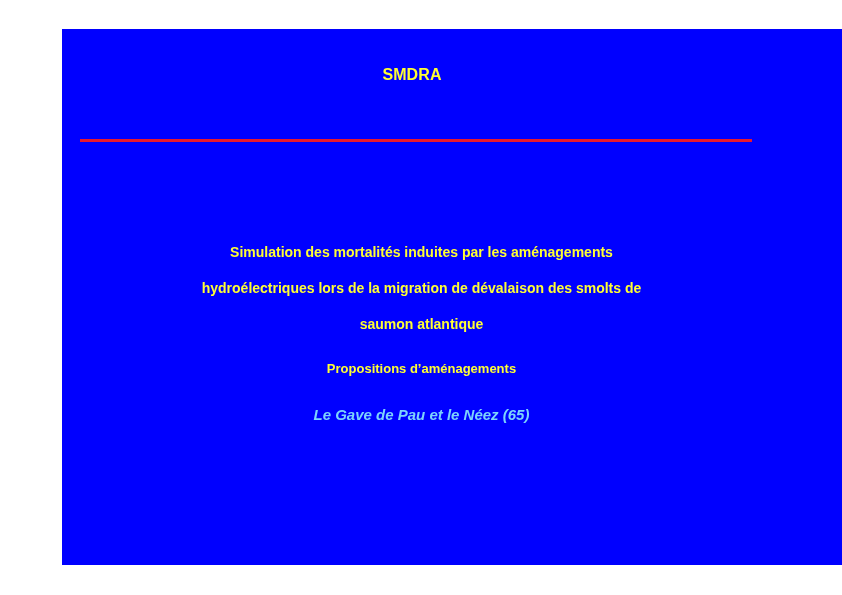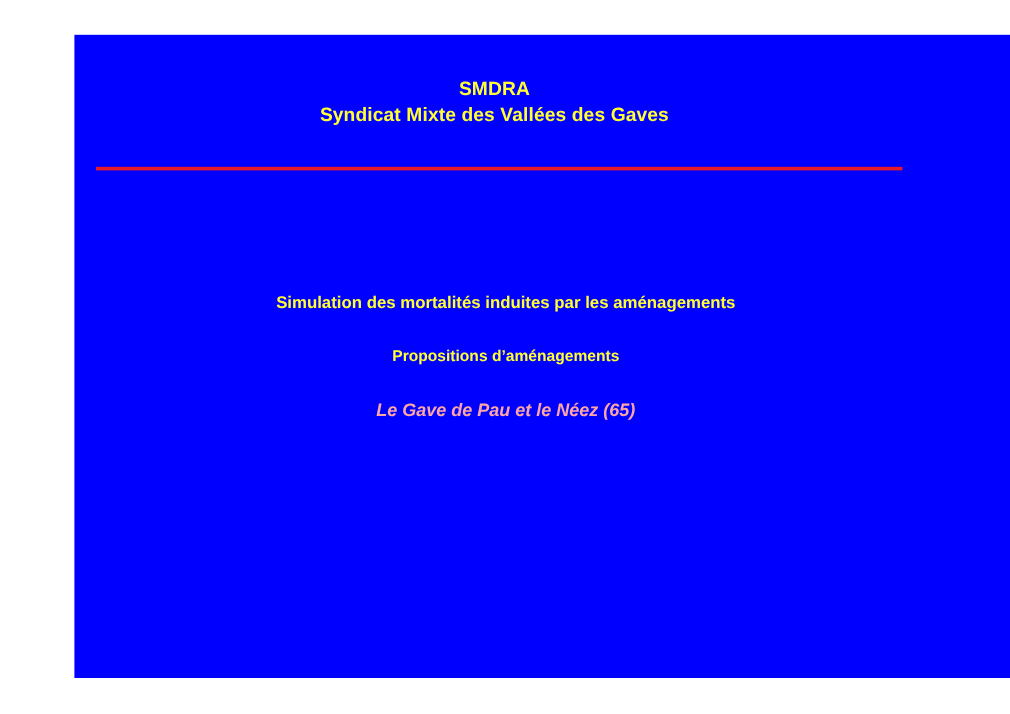--- a/index.html
+++ b/index.html
@@ -70,40 +70,41 @@
   }
   .sub-line {
     color: #ffff33;
     font-weight: bold;
     font-size: 13px;
     line-height: 36px;
     margin-top: 9px;
     white-space: nowrap;
   }
   .ref-line {
-    color: #fca5a5;
+    color: #7dd3fc;
     font-weight: bold;
     font-style: italic;
     font-size: 15px;
     line-height: 36px;
     margin-top: 10px;
     white-space: nowrap;
   }
 </style>
 </head>
 <body>
 
 <div id="slide">
 
   <div id="header-block">
     <div class="header-line">SMDRA</div>
-    <div class="header-line">Syndicat Mixte des Vallées des Gaves</div>
   </div>
 
   <div id="divider"></div>
 
   <div id="body-block">
     <div class="title-line">Simulation des mortalités induites par les aménagements</div>
+    <div class="title-line">hydroélectriques lors de la migration de dévalaison des smolts de</div>
+    <div class="title-line">saumon atlantique</div>
     <div class="sub-line">Propositions d’aménagements</div>
     <div class="ref-line">Le Gave de Pau et le Néez (65)</div>
   </div>
 
 </div>
 
 </body></html>

